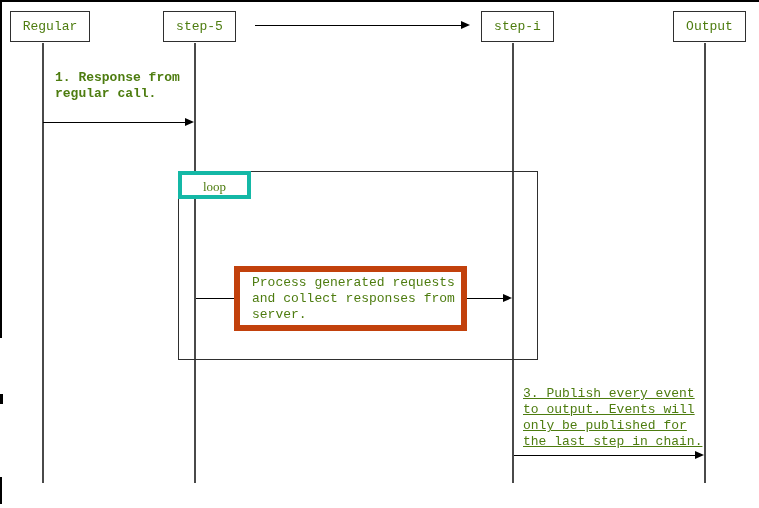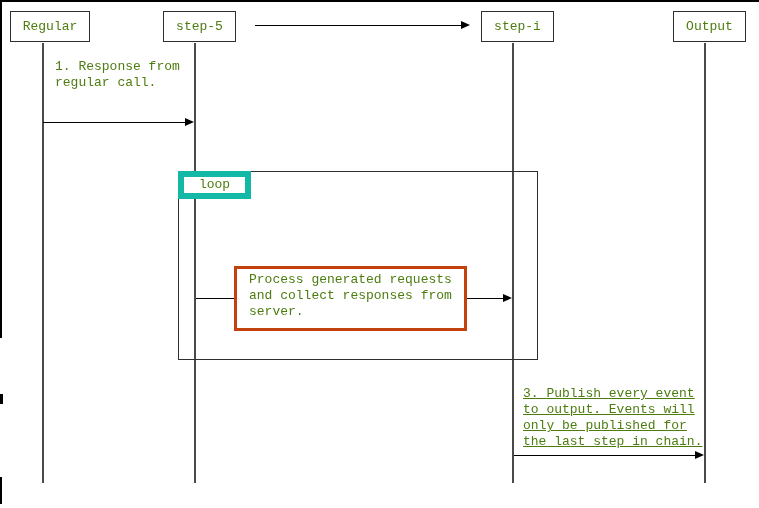--- a/index.html
+++ b/index.html
@@ -50,50 +50,51 @@
   .ahead {
     position: absolute;
     width: 0; height: 0;
     border-top: 4px solid transparent;
     border-bottom: 4px solid transparent;
     border-left: 9px solid #000;
   }
 
   
   .msg { position: absolute; white-space: pre-line; }
-  .msg1 { left: 55px;  top: 59px; }
+  .msg1 { left: 55px;  top: 70px; font-weight: bold; }
   .msg2 { left: 205px; top: 208px; }
   .msg3 { left: 523px; top: 386px; text-decoration: underline; }
 
   
   .loop-rect {
     position: absolute;
     left: 178px; top: 171px;
     width: 360px; height: 189px;
     border: 1px solid #2f2f2f;
     box-sizing: border-box;
   }
   .loop-label {
     position: absolute;
     left: 178px; top: 171px;
     width: 73px; height: 28px;
-    border: 6px solid #14b8a6;
+    border: 4px solid #14b8a6;
     box-sizing: border-box;
     background: #fff;
     display: flex;
-    align-items: flex-start;
+    align-items: flex-end;
     justify-content: center;
+    font-family: Liberation Serif, serif;
   }
 
   
   .proc-box {
     position: absolute;
     left: 234px; top: 266px;
     width: 233px; height: 65px;
-    border: 3px solid #c2410c;
+    border: 6px solid #c2410c;
     box-sizing: border-box;
     background: #fff;
     padding-left: 33px;
   }
   .proc-text {
     position: absolute;
     left: 12px; top: 3px;
     white-space: pre-line;
   }
 </style>

